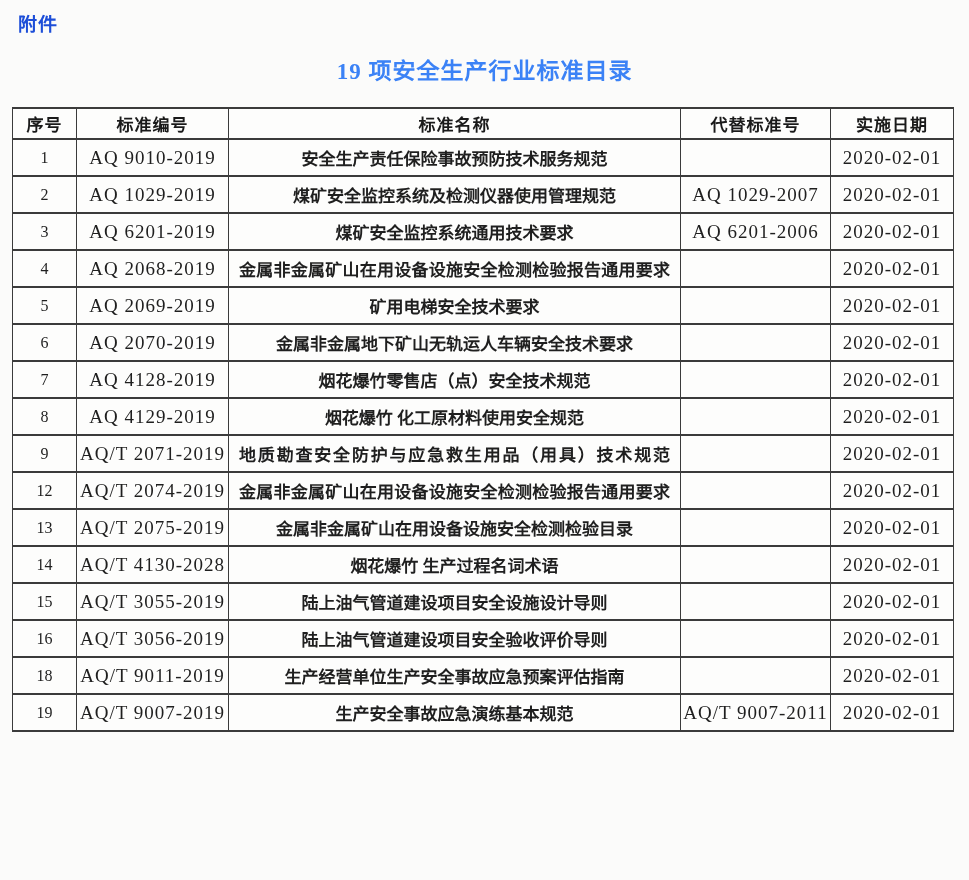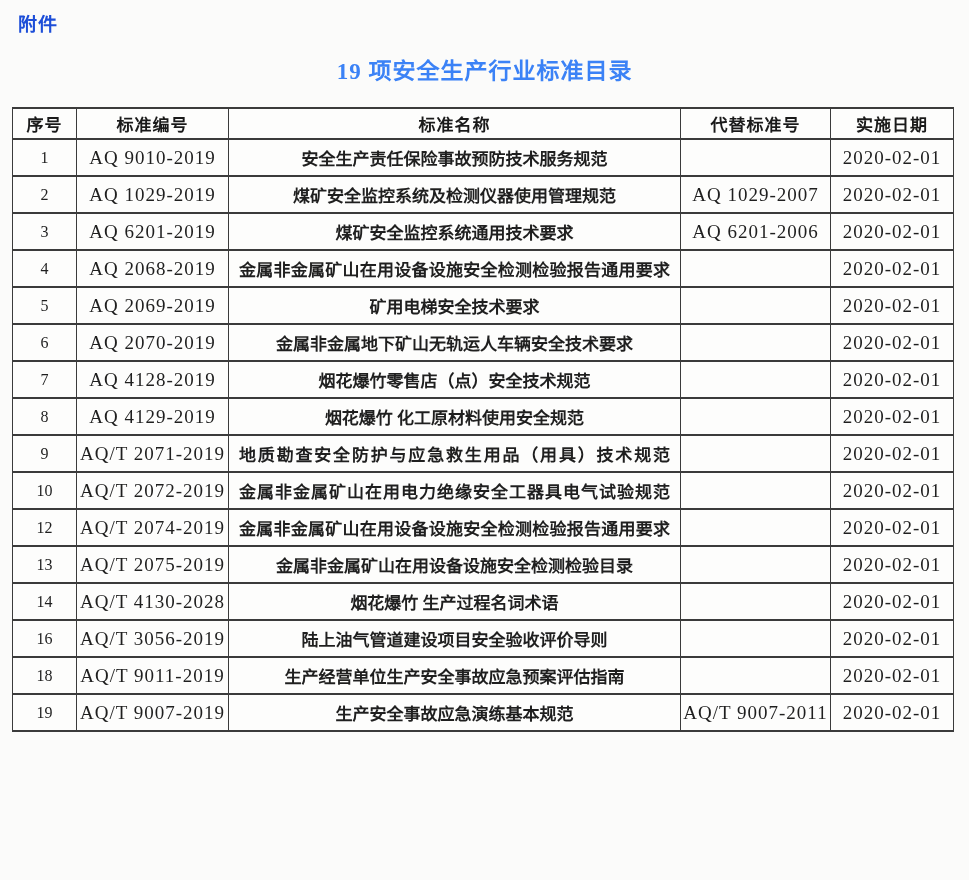--- a/index.html
+++ b/index.html
@@ -161,27 +161,20 @@
   </tr>
 
   <tr>
     <td class="cell-no">9</td>
     <td class="cell-code">AQ/T 2071-2019</td>
     <td class="cell-name spread">地质勘查安全防护与应急救生用品（用具）技术规范</td>
     <td class="cell-replaces"></td>
     <td class="cell-date">2020-02-01</td>
   </tr>
 
-  <tr>
-    <td class="cell-no">10</td>
-    <td class="cell-code">AQ/T 2072-2019</td>
-    <td class="cell-name spread">金属非金属矿山在用电力绝缘安全工器具电气试验规范</td>
-    <td class="cell-replaces"></td>
-    <td class="cell-date">2020-02-01</td>
-  </tr>
 
 
   <tr>
     <td class="cell-no">12</td>
     <td class="cell-code">AQ/T 2074-2019</td>
     <td class="cell-name spread">金属非金属矿山在用设备设施安全检测检验报告通用要求</td>
     <td class="cell-replaces"></td>
     <td class="cell-date">2020-02-01</td>
   </tr>
 
@@ -194,20 +187,27 @@
   </tr>
 
   <tr>
     <td class="cell-no">14</td>
     <td class="cell-code">AQ/T 4130-2028</td>
     <td class="cell-name">烟花爆竹 生产过程名词术语</td>
     <td class="cell-replaces"></td>
     <td class="cell-date">2020-02-01</td>
   </tr>
 
+  <tr>
+    <td class="cell-no">15</td>
+    <td class="cell-code">AQ/T 3055-2019</td>
+    <td class="cell-name">陆上油气管道建设项目安全设施设计导则</td>
+    <td class="cell-replaces"></td>
+    <td class="cell-date">2020-02-01</td>
+  </tr>
 
   <tr>
     <td class="cell-no">16</td>
     <td class="cell-code">AQ/T 3056-2019</td>
     <td class="cell-name">陆上油气管道建设项目安全验收评价导则</td>
     <td class="cell-replaces"></td>
     <td class="cell-date">2020-02-01</td>
   </tr>
 
 

